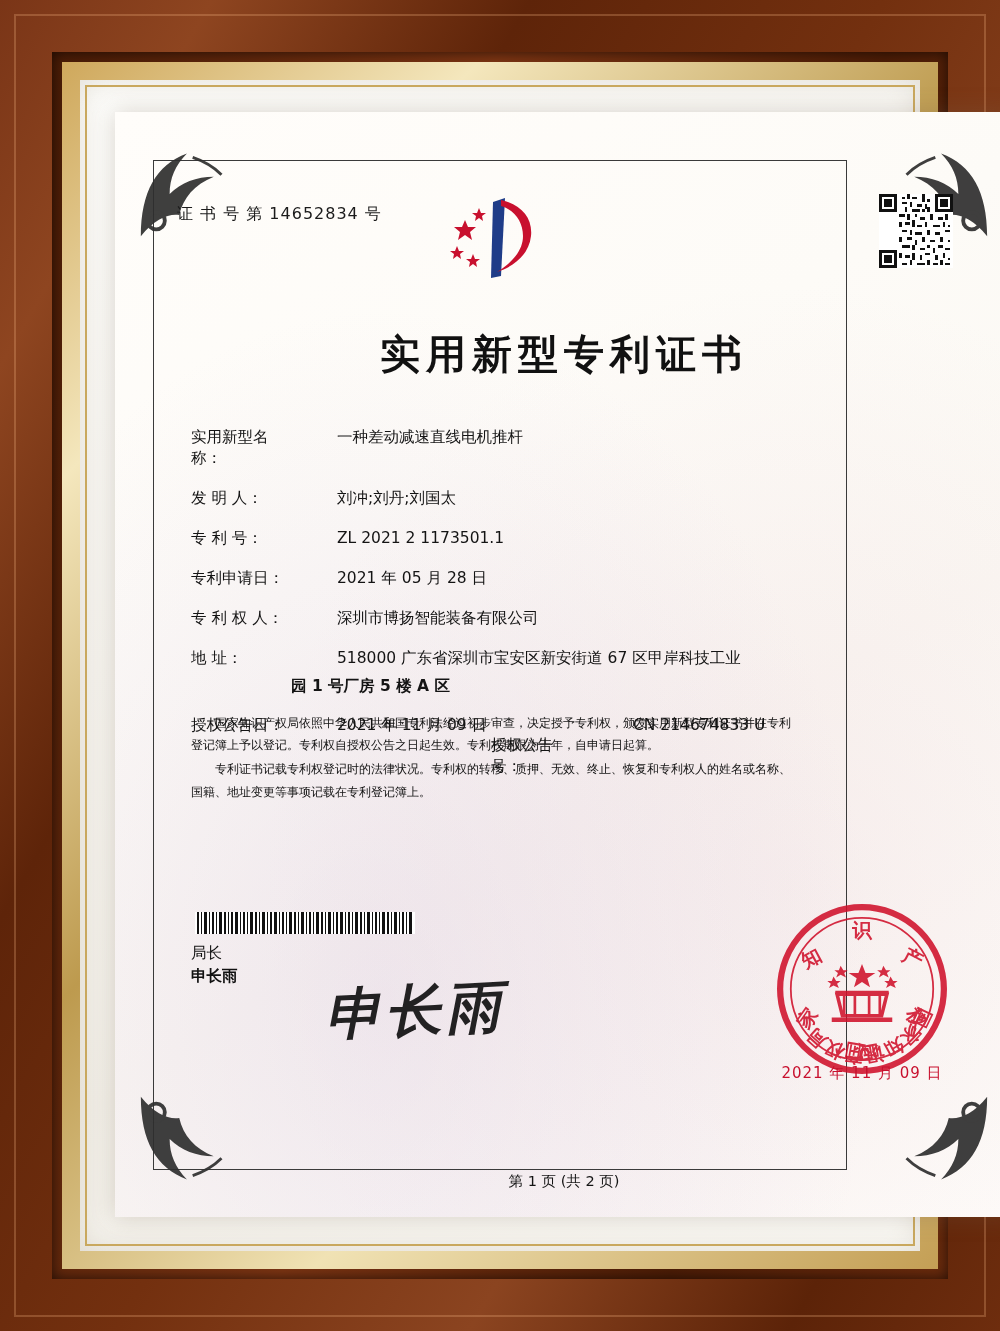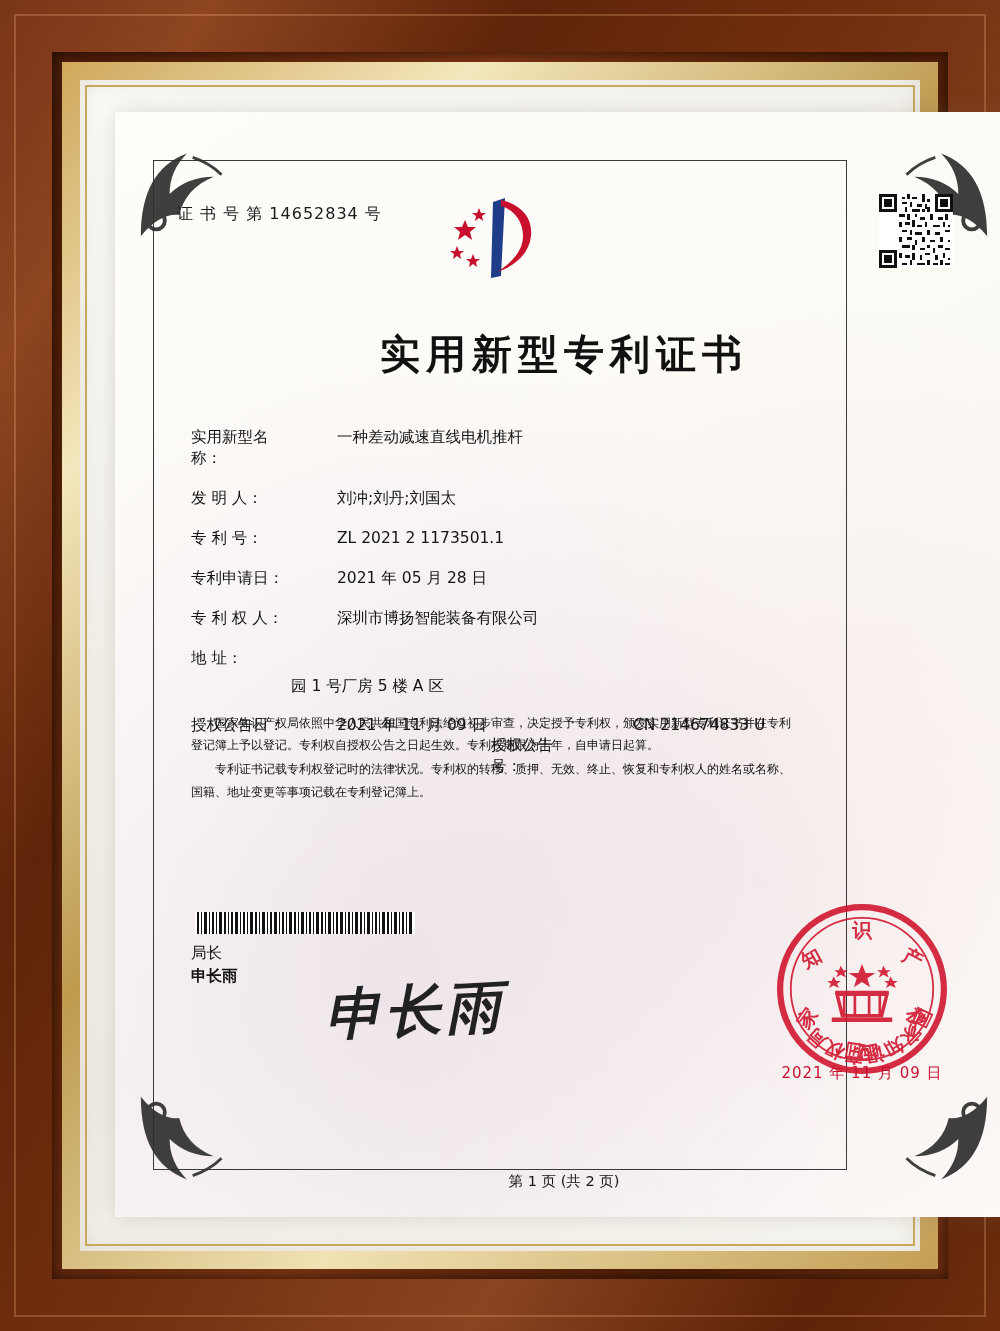--- a/index.html
+++ b/index.html
@@ -90,21 +90,21 @@
   .field-row{display:flex;margin-bottom:19px;}
   .f-label{
     width:96px;flex:0 0 96px;letter-spacing:0px;
     display:flex;justify-content:space-between;
   }
   .f-value{flex:1;padding-left:4px;margin-left:46px;}
   .two-col{display:flex;}
   .two-col .left{width:300px;display:flex;justify-content:space-between;}
   .two-col .right{display:flex;}
   .two-col .right .f-label{width:92px;flex:0 0 92px;margin-top:20px;}
-  .addr-second{margin-left:100px;margin-top:3px;}
+  .addr-second{margin-left:100px;margin-top:3px;font-weight:bold;}
   .body-text{
     position:absolute;left:76px;top:600px;width:600px;
     font-size:12px;line-height:1.85;color:#121212;text-align:justify;
   }
   .body-text p{margin:0 0 2px 0;text-indent:2em;}
   .barcode{
     position:absolute;left:80px;top:800px;width:220px;height:22px;
   }
   .sign-block{
     position:absolute;left:76px;top:830px;font-size:15.5px;color:#111;line-height:1.5;
@@ -288,20 +288,21 @@
         <div class="f-value">2021 年 05 月 28 日</div>
       </div>
 
       <div class="field-row">
         <div class="f-label">专 利 权 人：</div>
         <div class="f-value">深圳市博扬智能装备有限公司</div>
       </div>
 
       <div class="field-row" style="margin-bottom:8px;">
         <div class="f-label">地      址：</div>
+        <div class="f-value">518000  广东省深圳市宝安区新安街道 67 区甲岸科技工业</div>
       </div>
       <div class="addr-second">园 1 号厂房 5 楼 A 区</div>
 
       <div class="field-row two-col" style="margin-top:18px;">
         <div class="left">
           <div class="f-label">授权公告日：</div>
           <div class="f-value">2021 年 11 月 09 日</div>
         </div>
         <div class="right">
           <div class="f-label">授权公告号：</div>

